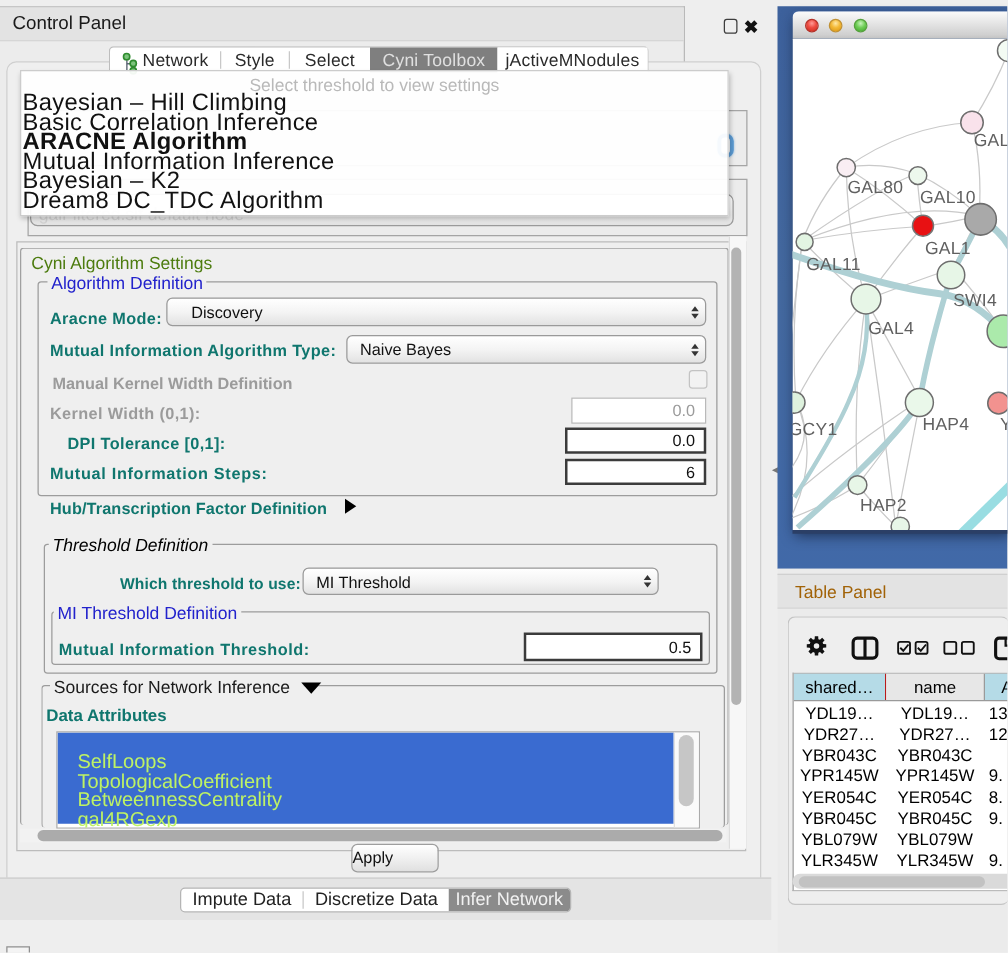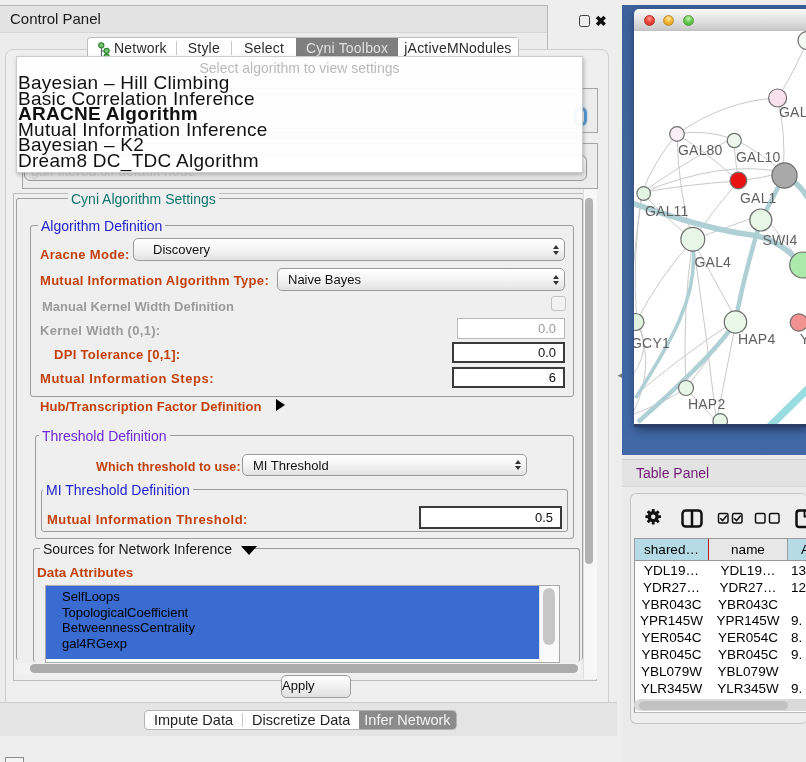--- a/index.html
+++ b/index.html
@@ -16,21 +16,21 @@
           border:1px solid #bdbdbd;border-bottom:none;border-radius:4px 4px 0 0;
           display:flex;align-items:center;font-size:14px;letter-spacing:0.2px;color:#2a2a2a;}
   .tab{padding:0 13px;height:20px;line-height:20px;white-space:nowrap;display:flex;align-items:center;}
   .tabsep{width:1px;height:14px;background:#c8c8c8;}
   .tabsel{background:#7f7f7f;color:#e0e0e0;}
   #btabs .tab{height:18px;line-height:18px;}
   #outerpanel{position:absolute;left:5px;top:43px;width:604px;height:670px;background:#efefef;
               border:1px solid #cfcfcf;border-radius:8px;box-sizing:border-box;}
   .grp{position:absolute;border:1px solid #9c9c9c;border-radius:3px;box-sizing:border-box;}
   .grplabel{position:absolute;top:-8px;background:#efefef;padding:0 3px;font-size:14px;white-space:nowrap;}
-  .lbl{position:absolute;font-size:13px;font-weight:bold;color:#c2410c;white-space:nowrap;letter-spacing:0.3px;}
+  .lbl{position:absolute;font-size:13px;font-weight:bold;color:#0f766e;white-space:nowrap;letter-spacing:0.3px;}
   .combo{position:absolute;background:linear-gradient(#ffffff,#f4f4f4 50%,#e2e2e2);
          border:1px solid #9a9a9a;border-radius:5px;box-sizing:border-box;
          font-size:13px;color:#111;}
   .cartxt{position:absolute;right:4px;top:50%;transform:translateY(-50%);width:7px;height:10px;}
   .cartxt:before{content:"";position:absolute;left:0;top:0;border-left:3.5px solid transparent;
      border-right:3.5px solid transparent;border-bottom:4px solid #333;}
   .cartxt:after{content:"";position:absolute;left:0;bottom:0;border-left:3.5px solid transparent;
      border-right:3.5px solid transparent;border-top:4px solid #333;}
   .field{position:absolute;background:#ffffff;box-sizing:border-box;font-size:13px;
          text-align:right;color:#111;}
@@ -84,21 +84,21 @@
     <div class="tab" style="padding:0 9px;">Impute Data</div>
     <div class="tabsep"></div>
     <div class="tab" style="padding:12px 9px;">Discretize Data</div>
     <div class="tab" style="background:#8b8b8b;color:#f2f2f2;padding:0 5px;">Infer Network</div>
   </div>
 </div>
 
 <div class="abs" id="settings" style="left:0;top:0;width:806px;height:762px;pointer-events:none;">
 
   <div class="grp" style="left:16px;top:198px;width:567px;height:462px;border-color:#a0a0a0;border-bottom:none;"></div>
-  <div class="grplabel" style="left:22px;top:191px;color:#0f766e;margin-left:46px;">Cyni Algorithm Settings</div>
+  <div class="grplabel" style="left:22px;top:202px;color:#4d7c0f;">Cyni Algorithm Settings</div>
 
   <div class="grp" style="left:30px;top:225px;width:544px;height:172px;"></div>
   <div class="grplabel" style="left:38px;top:218px;color:#2222cc;">Algorithm Definition</div>
 
   <div class="lbl" style="left:40px;top:247px;">Aracne Mode:</div>
   <div class="combo" style="left:133px;top:238px;width:432px;height:23px;">
     <span style="position:absolute;left:19px;top:3px;">Discovery</span>
     <div class="cartxt"></div>
   </div>
 
@@ -117,55 +117,55 @@
   <div class="lbl" style="left:40px;top:347px;margin-left:14px;">DPI Tolerance [0,1]:</div>
   <div class="field" style="left:452px;top:342px;width:113px;height:21px;border:2px solid #3b3b3b;line-height:17px;padding-right:7px;">0.0</div>
 
   <div class="lbl" style="left:40px;top:371px;letter-spacing:0.55px;">Mutual Information Steps:</div>
   <div class="field" style="left:452px;top:367px;width:113px;height:21px;border:2px solid #3b3b3b;line-height:17px;padding-right:7px;">6</div>
 
   <div class="lbl" style="left:40px;top:399px;letter-spacing:0.1px;">Hub/Transcription Factor Definition</div>
   <div class="abs" style="left:276px;top:399px;width:0;height:0;border-left:9px solid #000;border-top:6px solid transparent;border-bottom:6px solid transparent;"></div>
 
   <div class="grp" style="left:35px;top:435px;width:539px;height:104px;"></div>
-  <div class="grplabel" style="left:39px;top:428px;color:#6d28d9;">Threshold Definition</div>
+  <div class="grplabel" style="left:39px;top:428px;color:#000000;font-style:italic;">Threshold Definition</div>
 
   <div class="lbl" style="left:96px;top:460px;font-size:12.5px;letter-spacing:0.1px;">Which threshold to use:</div>
   <div class="combo" style="left:242px;top:454px;width:285px;height:22px;">
     <span style="position:absolute;left:10px;top:3px;">MI Threshold</span>
     <div class="cartxt"></div>
   </div>
 
   <div class="grp" style="left:41px;top:489px;width:527px;height:43px;"></div>
   <div class="grplabel" style="left:43px;top:482px;color:#2222cc;">MI Threshold Definition</div>
 
   <div class="lbl" style="left:47px;top:512px;letter-spacing:0.45px;">Mutual Information Threshold:</div>
   <div class="field" style="left:419px;top:506px;width:143px;height:23px;border:2px solid #3b3b3b;line-height:19px;padding-right:7px;">0.5</div>
 
   <div class="grp" style="left:33px;top:548px;width:547px;height:114px;border-bottom:none;"></div>
   <div class="grplabel" style="left:40px;top:541px;color:#1a1a1a;">Sources for Network Inference&nbsp;&nbsp;</div>
   <div class="abs" style="left:241px;top:546px;width:0;height:0;border-top:9px solid #000;border-left:8.5px solid transparent;border-right:8.5px solid transparent;"></div>
   <div class="lbl" style="left:37px;top:565px;font-size:13.5px;letter-spacing:0;">Data Attributes</div>
 
   <div class="abs" style="left:45px;top:585px;width:513px;height:76px;border:1px solid #aaaaaa;background:#ffffff;overflow:hidden;">
-    <div class="abs" style="left:0;top:0;width:493px;height:73px;background:#3a6bd0;color:#000000;font-size:13px;line-height:15.7px;padding-left:16px;padding-top:3px;box-sizing:border-box;">SelfLoops<br>TopologicalCoefficient<br>BetweennessCentrality<br>gal4RGexp</div>
+    <div class="abs" style="left:0;top:0;width:493px;height:73px;background:#3a6bd0;color:#bef264;font-size:16px;line-height:15.7px;padding-left:16px;padding-top:16px;box-sizing:border-box;">SelfLoops<br>TopologicalCoefficient<br>BetweennessCentrality<br>gal4RGexp</div>
     <div class="abs" style="left:493px;top:0;width:20px;height:76px;background:#fafafa;border-left:1px solid #e0e0e0;"></div>
     <div class="abs" style="left:497px;top:2px;width:12px;height:57px;background:#c6c6c6;border-radius:6px;"></div>
   </div>
 
   <div class="abs" style="left:16px;top:663px;width:565px;height:11px;background:#f2f2f2;"></div>
   <div class="abs" style="left:30px;top:664px;width:548px;height:8.5px;background:#ababab;border-radius:5px;"></div>
 </div>
 
 <div class="abs" style="left:616px;top:371px;font-size:8px;color:#777;">◄</div>
 
 <div class="abs" style="left:5px;top:757px;width:17px;height:10px;background:#f4f4f4;border:1.7px solid #8e8e8e;"></div>
 
 <div class="abs" id="overlay" style="left:16px;top:56px;width:565px;height:115px;background:rgba(255,255,255,0.94);border:1px solid #cccccc;box-shadow:1px 2px 4px rgba(0,0,0,0.25);font-size:13px;">
-  <div style="position:absolute;left:0;top:3px;width:100%;text-align:center;font-size:14px;color:#b9b9b9;">Select algorithm to view settings</div>
+  <div style="position:absolute;left:0;top:3px;width:100%;text-align:center;font-size:14px;color:#b9b9b9;">Select threshold to view settings</div>
   <div style="position:absolute;left:1px;top:18px;line-height:15.6px;font-size:19px;letter-spacing:0.28px;color:#111;">
     Bayesian – Hill Climbing<br>
     Basic Correlation Inference<br>
     <b>ARACNE Algorithm</b><br>
     Mutual Information Inference<br>
     Bayesian – K2<br>
     Dream8 DC_TDC Algorithm
   </div>
 </div>
 
@@ -248,21 +248,21 @@
         <text x="104" y="313">HAP4</text>
         <text x="166" y="313">Y</text>
         <text x="54" y="377.5">HAP2</text>
       </g>
     </svg>
   </div>
 </div>
 
 <div class="abs" id="tablepanel" style="left:622px;top:455px;width:184px;height:307px;background:#ebebeb;">
   <div class="abs" style="left:0;top:4px;width:184px;height:26px;background:#e3e3e3;border-top:1px solid #d0d0d0;border-bottom:1px solid #d6d6d6;">
-    <span style="position:absolute;left:14px;top:5px;font-size:14px;color:#701a75;">Table Panel</span>
+    <span style="position:absolute;left:14px;top:5px;font-size:14px;color:#a16207;">Table Panel</span>
   </div>
   <div class="abs" style="left:8px;top:38px;width:176px;height:229px;background:#eeeeee;border:1px solid #c4c4c4;border-radius:6px;border-right:none;"></div>
 
   <svg class="abs" style="left:22px;top:52px;" width="162" height="24" viewBox="0 0 162 24">
     <g>
       <path d="M 7.84,1.92 L 10.56,1.92 L 10.69,4.30 L 11.96,4.83 L 13.74,3.23 L 15.67,5.16 L 14.07,6.94 L 14.60,8.21 L 16.98,8.34 L 16.98,11.06 L 14.60,11.19 L 14.07,12.46 L 15.67,14.24 L 13.74,16.17 L 11.96,14.57 L 10.69,15.10 L 10.56,17.48 L 7.84,17.48 L 7.71,15.10 L 6.44,14.57 L 4.66,16.17 L 2.73,14.24 L 4.33,12.46 L 3.80,11.19 L 1.42,11.06 L 1.42,8.34 L 3.80,8.21 L 4.33,6.94 L 2.73,5.16 L 4.66,3.23 L 6.44,4.83 L 7.71,4.30 Z" fill="#111111" fill-rule="evenodd"></path>
       <circle cx="9.2" cy="9.7" r="2.2" fill="#eeeeee"></circle>
     </g>
     <g fill="none" stroke="#111111">
       <rect x="38.5" y="3.5" width="19" height="16" rx="3.2" stroke-width="2.5"></rect>

